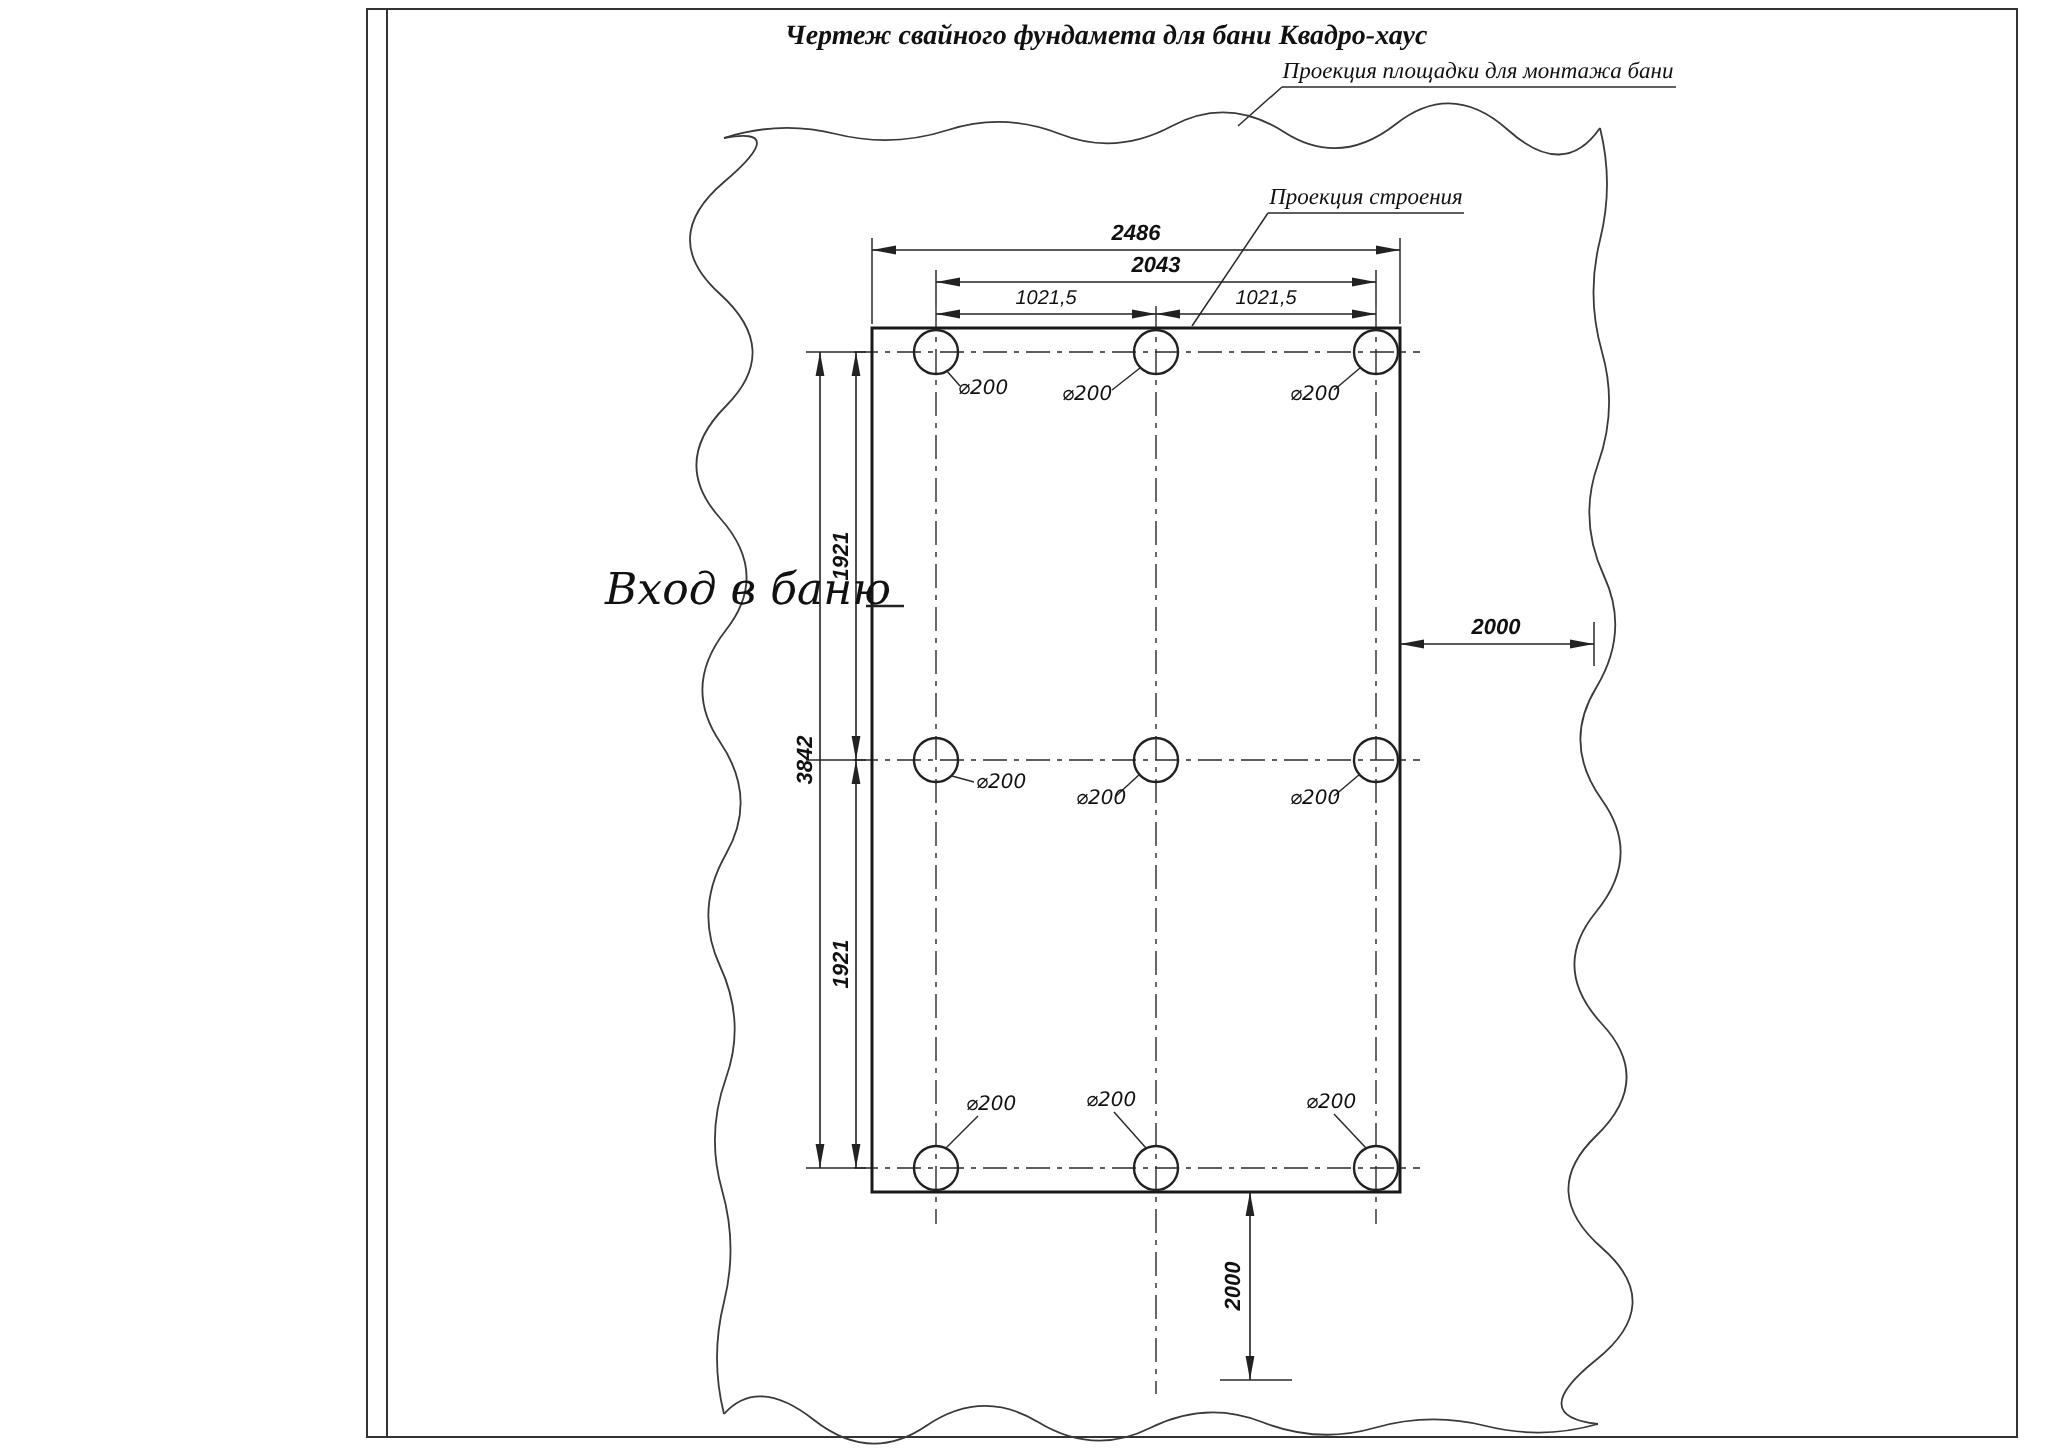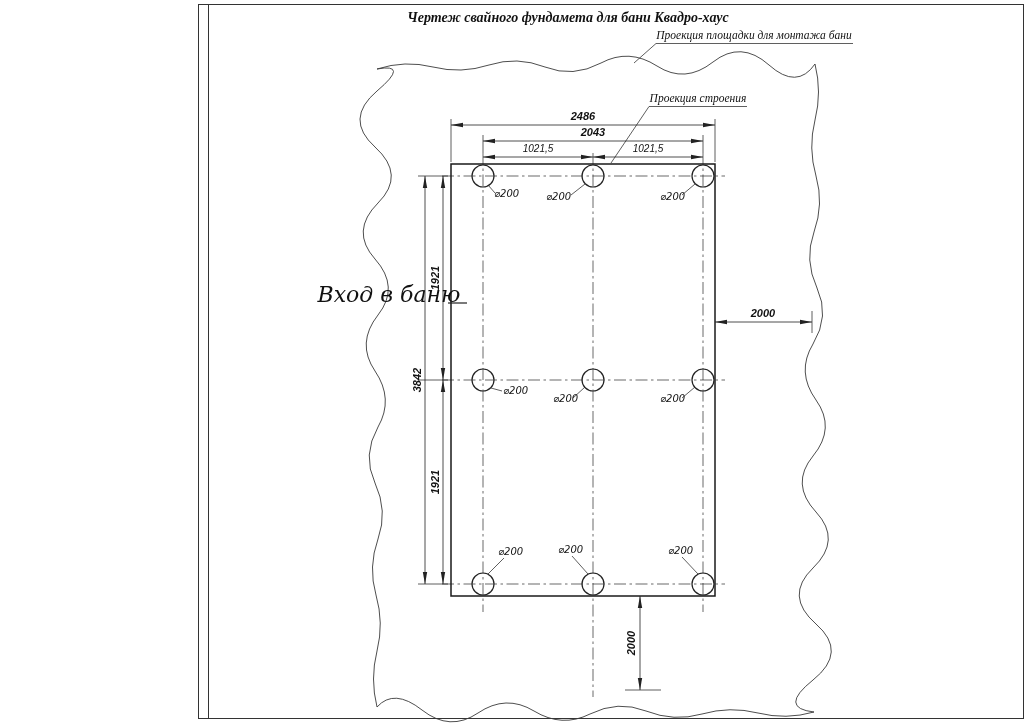--- a/index.html
+++ b/index.html
@@ -8,21 +8,20 @@
     background: #ffffff;
     width: 1024px;
     height: 724px;
     overflow: hidden;
   }
   .stage {
     position: relative;
     width: 852px;
     height: 724px;
     background: #ffffff;
-    padding-left: 15px;
   }
   svg { display: block; }
 
   .thin   { stroke: #2a2a2a; stroke-width: 0.75; fill: none; }
   .med    { stroke: #222222; stroke-width: 1.2;  fill: none; }
   .thick  { stroke: #1a1a1a; stroke-width: 1.5;  fill: none; }
   .frame  { stroke: #333333; stroke-width: 1;    fill: none; }
   .cl     { stroke: #2a2a2a; stroke-width: 0.7;  fill: none; stroke-dasharray: 12 3.5 2.5 3.5; }
   .wavy   { stroke: #3a3a3a; stroke-width: 0.9;  fill: none; }
   .dimline { stroke: #222222; stroke-width: 0.8; fill: none; }

